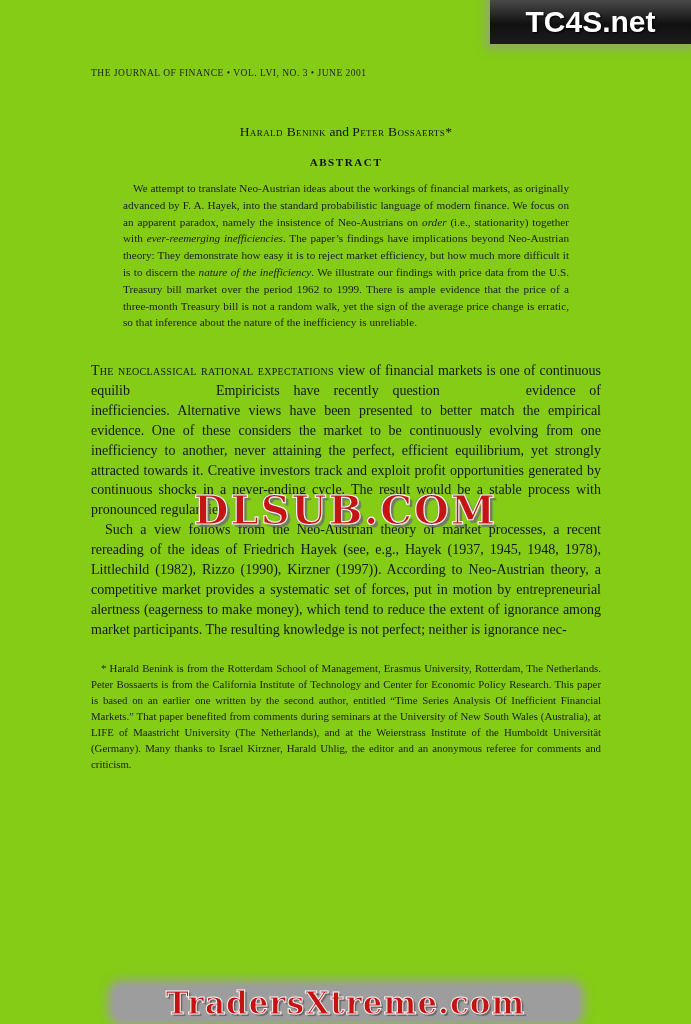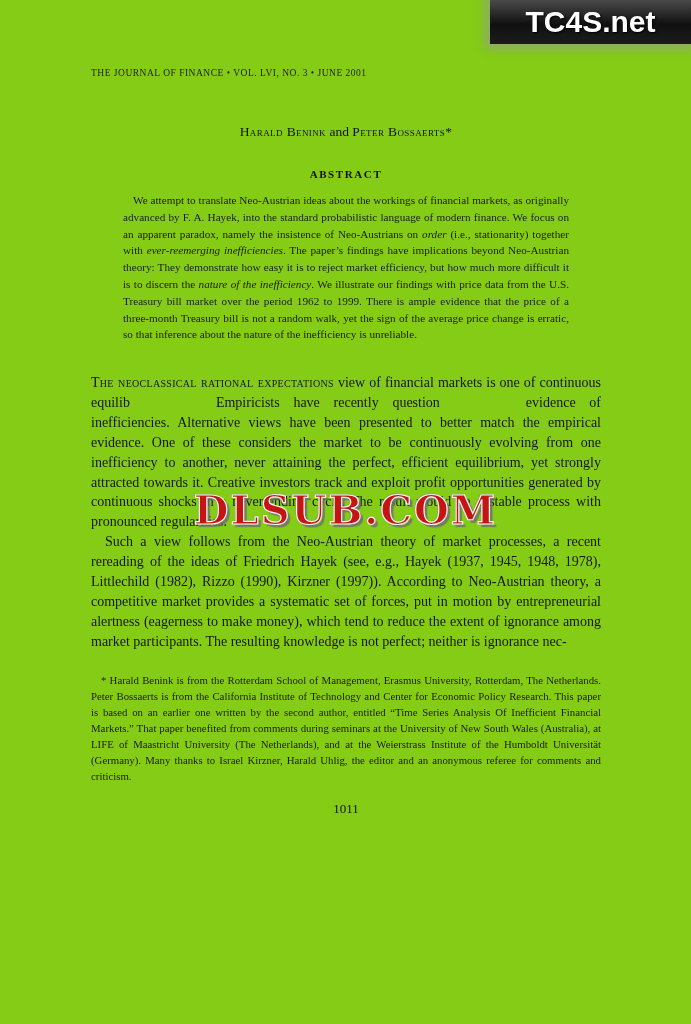--- a/index.html
+++ b/index.html
@@ -30,21 +30,21 @@
     color:#111;
   }
   .authors {
     margin-top:24px;
     text-align:center;
     font-size:13.5px;
     color:#111;
   }
   .authors .name { font-variant:small-caps; letter-spacing:0.4px;margin-top:28px; }
   .abstract-heading {
-    margin-top:28px;
+    margin-top:16px;
     text-align:center;
     font-size:11px;
     letter-spacing:1.6px;
     font-weight:bold;
     color:#111;
   }
   .abstract-body {
     margin:12px 32px 0 32px;
     font-size:11.2px;
     line-height:1.5;
@@ -150,20 +150,22 @@
 
     <p class="abstract-body"><span>We attempt to translate Neo-Austrian ideas about the workings of financial markets, as originally advanced by F. A. Hayek, into the standard probabilistic language of modern finance. We focus on an apparent paradox, namely the insistence of Neo-Austrians on </span><em>order</em><span> (i.e., stationarity) together with </span><em>ever-reemerging inefficiencies</em><span>. The paper’s findings have implications beyond Neo-Austrian theory: They demonstrate how easy it is to reject market efficiency, but how much more difficult it is to discern the </span><em>nature of the inefficiency</em><span>. We illustrate our findings with price data from the U.S. Treasury bill market over the period 1962 to 1999. There is ample evidence that the price of a three-month Treasury bill is not a random walk, yet the sign of the average price change is erratic, so that inference about the nature of the inefficiency is unreliable.</span></p>
 
     <div class="body-text">
       <p><span class="small-caps">The neoclassical rational expectations</span><span> view of financial markets is one of continuous equilib</span><span class="wm-gap"></span><span>Empiricists have recently question</span><span class="wm-gap"></span><span>evidence of inefficiencies. Alternative views have been presented to better match the empirical evidence. One of these considers the market to be continuously evolving from one inefficiency to another, never attaining the perfect, efficient equilibrium, yet strongly attracted towards it. Creative investors track and exploit profit opportunities generated by continuous shocks in a never-ending cycle. The result would be a stable process with pronounced regularities.</span></p>
       <p>Such a view follows from the Neo-Austrian theory of market processes, a recent rereading of the ideas of Friedrich Hayek (see, e.g., Hayek (1937, 1945, 1948, 1978), Littlechild (1982), Rizzo (1990), Kirzner (1997)). According to Neo-Austrian theory, a competitive market provides a systematic set of forces, put in motion by entrepreneurial alertness (eagerness to make money), which tend to reduce the extent of ignorance among market participants. The resulting knowledge is not perfect; neither is ignorance nec-</p>
     </div>
 
     <p class="footnote">* Harald Benink is from the Rotterdam School of Management, Erasmus University, Rotterdam, The Netherlands. Peter Bossaerts is from the California Institute of Technology and Center for Economic Policy Research. This paper is based on an earlier one written by the second author, entitled “Time Series Analysis Of Inefficient Financial Markets.” That paper benefited from comments during seminars at the University of New South Wales (Australia), at LIFE of Maastricht University (The Netherlands), and at the Weierstrass Institute of the Humboldt Universität (Germany). Many thanks to Israel Kirzner, Harald Uhlig, the editor and an anonymous referee for comments and criticism.</p>
 
-    <div class="page-number">1011</div>
 
   </div>
 
   <div class="stamp-middle">DLSUB.COM</div>
 
+  <div class="stamp-bottom">
+    <span>TradersXtreme.com</span>
+  </div>
 
 </div>
 
 </body></html>

